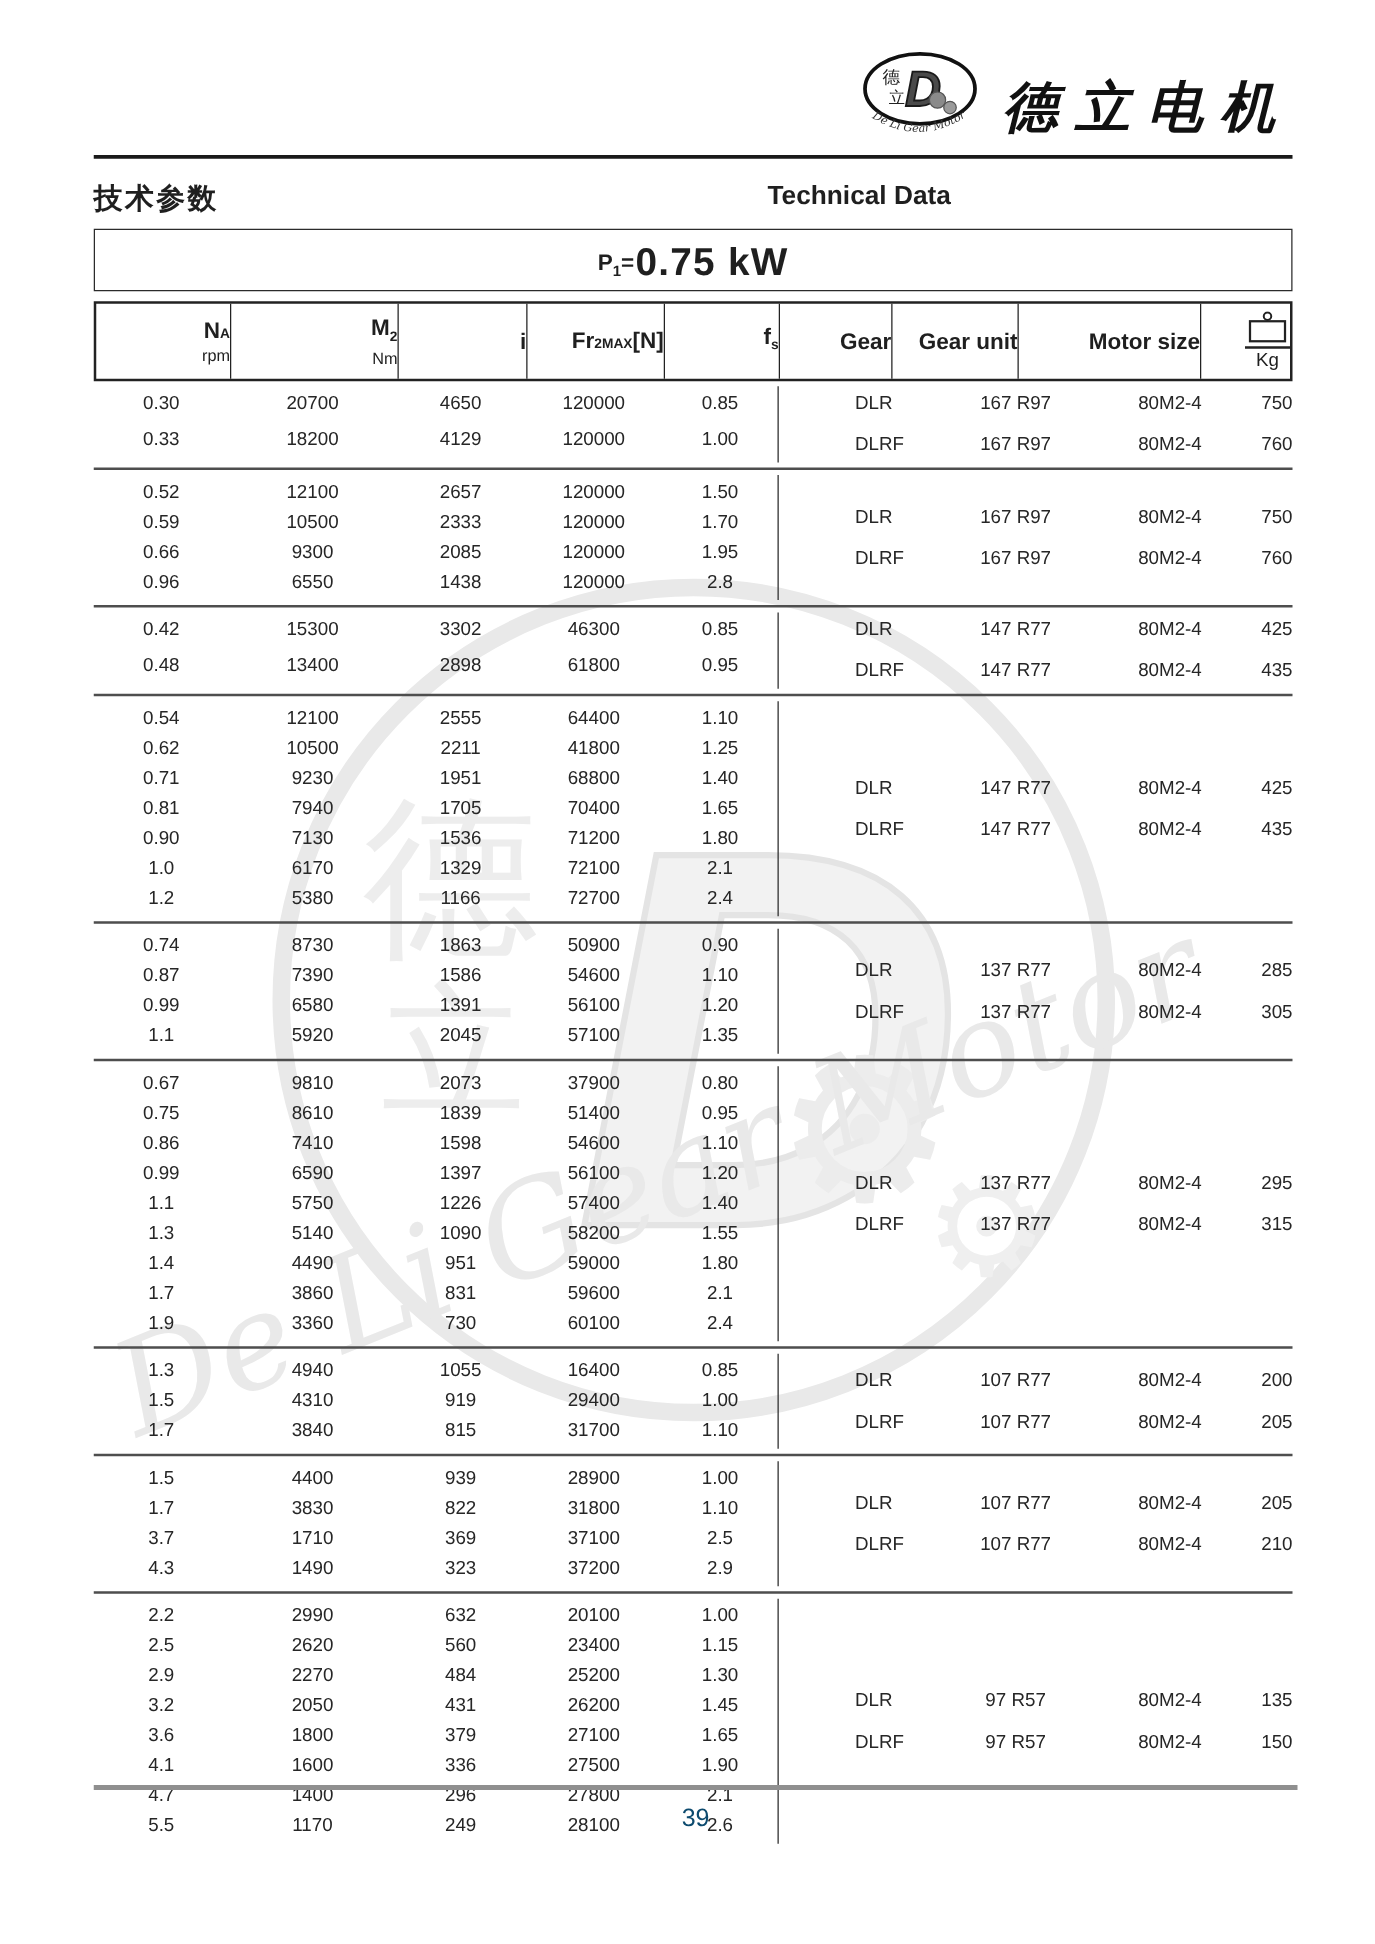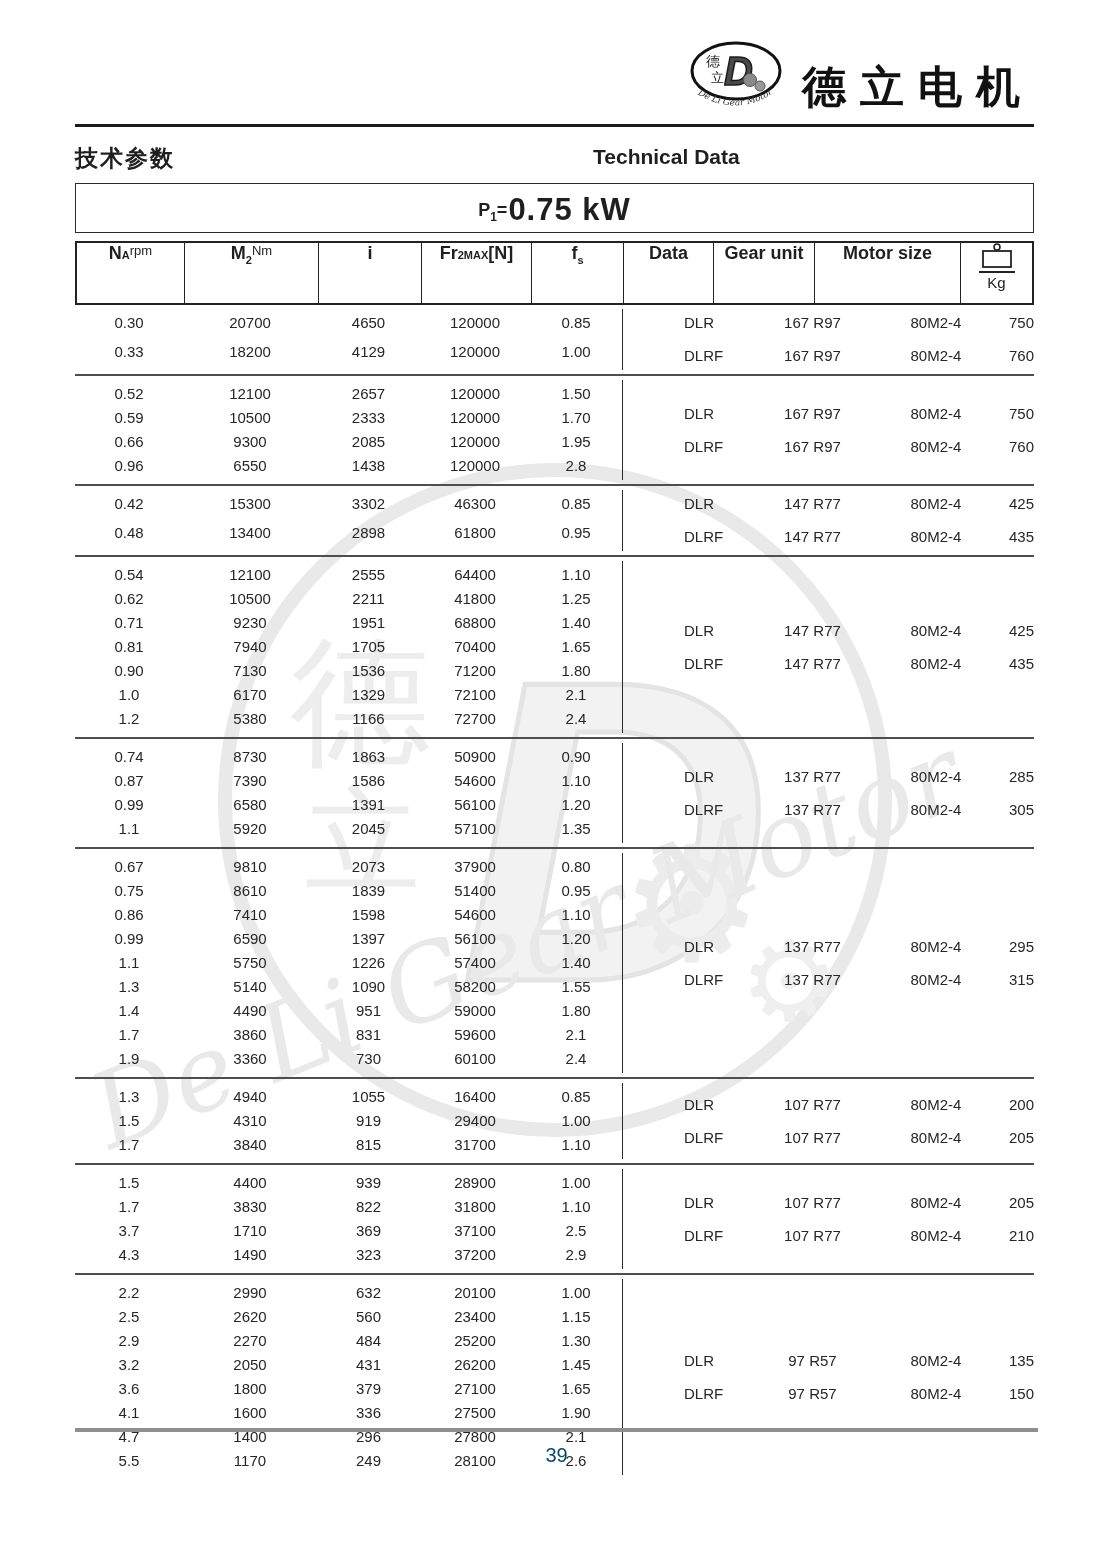--- a/index.html
+++ b/index.html
@@ -6,46 +6,46 @@
   .page {
     position:relative; width:1100px; height:1555px; background:#ffffff;
     font-family:"Liberation Sans", sans-serif; color:#1f1f1f; overflow:hidden;
   }
   .watermark { position:absolute; left:0; top:0; z-index:0; pointer-events:none; }
   .content { position:absolute; left:75px; top:0; width:959px; z-index:1; }
 
   
   .masthead { height:122px; display:flex; justify-content:flex-end; align-items:flex-end; padding-bottom:2px; gap:10px; }
   .brand-cn {
-    font-family:"DejaVu Serif", serif; font-weight:bold; 
+    font-family:"DejaVu Serif", serif; font-weight:bold; font-style:italic;
     font-size:44px; letter-spacing:14px; color:#111; line-height:70px; white-space:nowrap;
   }
   .top-rule { height:3px; background:#1a1a1a; }
 
   
   .titles { position:relative; margin-top:16px; height:30px; }
   .title-cn { font-size:23px; font-weight:bold; letter-spacing:2px; }
-  .title-en { position:absolute; left:518px; top:2px; font-size:21px; font-weight:bold; }
+  .title-en { position:absolute; left:539px; top:2px; font-size:21px; font-weight:bold; }
 
   
   .power-box {
     margin-top:10px; height:48px; border:1.5px solid #2b2b2b;
     display:flex; align-items:baseline; justify-content:center; gap:1px; padding-top:0;
   }
   .power-box .p-label { font-size:18px; font-weight:bold; align-self:center; margin-top:8px; }
   .power-box .p-label sub { font-size:12px; }
   .power-box .p-value { font-size:31px; font-weight:bold; letter-spacing:1px; align-self:center; margin-top:4px; }
 
   
   .thead {
     margin-top:8px; display:grid;
     grid-template-columns:108px 134px 103px 110px 92px 90px 101px 146px 1fr;
     border:2px solid #222; height:60px;
   }
-  .th { border-right:1.5px solid #222; display:flex; flex-direction:row; align-items:flex-start; justify-content:center; }
+  .th { border-right:1.5px solid #222; display:flex; flex-direction:column; align-items:flex-end; justify-content:center; }
   .th:last-child { border-right:none; }
   .th .main { font-size:18px; font-weight:bold; line-height:20px; }
   .th .main .subsc { font-size:11px; font-weight:bold; }
   .th .main sub { font-size:11px; }
   .th .unit { font-size:13px; line-height:15px; color:#222; }
   .kg-stack { display:flex; flex-direction:column; align-items:center; }
   .kg-line { width:36px; height:2px; background:#222; margin:2px 0 1px; }
   .kg-label { font-size:15px; }
 
   
@@ -123,21 +123,21 @@
       <div class="th">
         <div class="main">i</div>
       </div>
       <div class="th">
         <div class="main"><span>Fr</span><span class="subsc">2MAX</span><span>[N]</span></div>
       </div>
       <div class="th">
         <div class="main"><span>f</span><sub>s</sub></div>
       </div>
       <div class="th">
-        <div class="main">Data</div>
+        <div class="main">Gear</div>
       </div>
       <div class="th">
         <div class="main">Gear unit</div>
       </div>
       <div class="th">
         <div class="main">Motor size</div>
       </div>
       <div class="th">
         <div class="kg-stack">
           <svg width="34" height="26" viewBox="0 0 34 26">

